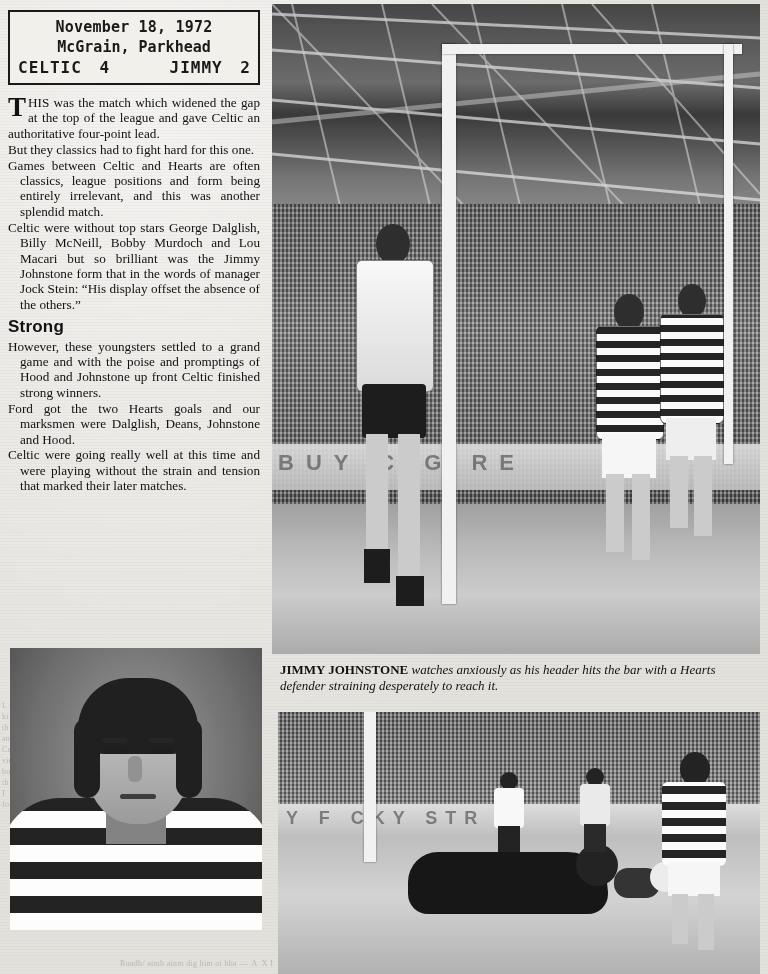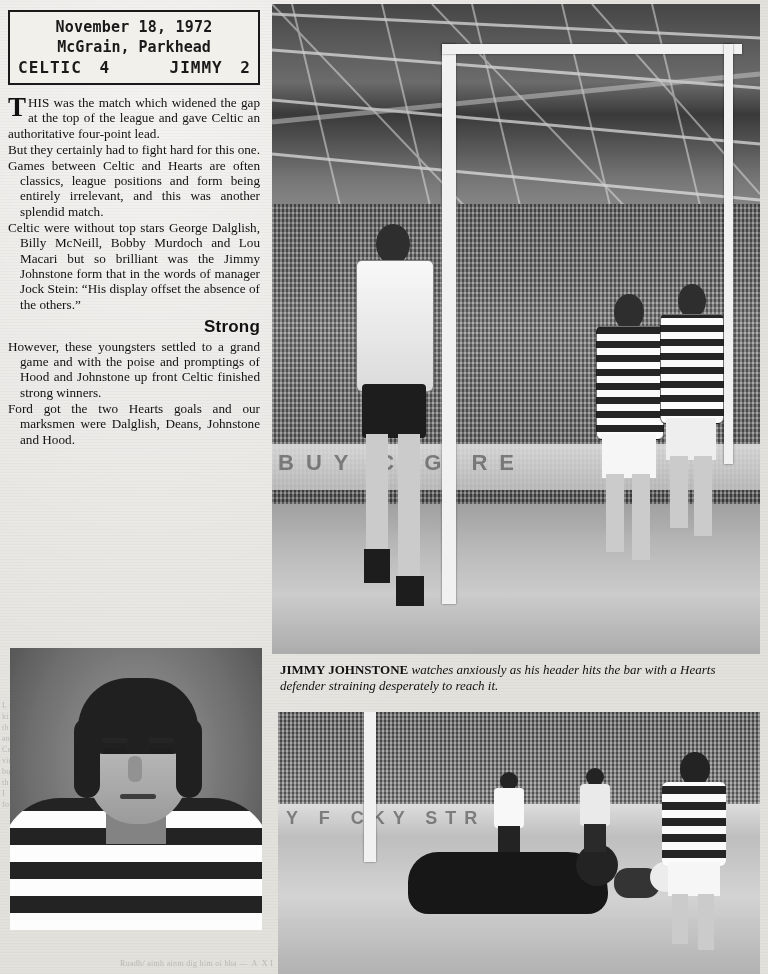--- a/index.html
+++ b/index.html
@@ -97,21 +97,21 @@
   }
   .dropcap {
     float: left;
     font-size: 27px;
     line-height: 22px;
     font-weight: bold;
     font-family: "Liberation Serif", serif;
     padding: 1px 2px 0 0;
   }
   .subhead {
-    text-align: right;
+    text-align: left;
     font-family: "Liberation Sans", sans-serif;
     font-weight: bold;
     font-size: 17px;
     margin: 7px 0 4px 0;
     letter-spacing: 0.2px;
   }
 
   
   .photo {
     position: absolute;
@@ -250,28 +250,29 @@
         </span>
         <span>
           <span class="team">JIMMY</span>
           <span class="goals">2</span>
         </span>
       </div>
     </div>
 
     <div class="article">
       <p class="first"><span class="dropcap">T</span><span>HIS was the match which widened the gap at the top of the league and gave Celtic an authoritative four-point lead.</span></p>
-      <p class="hang">But they certainly had to fight hard for this one.</p>
+      <p class="hang">But they classics had to fight hard for this one.</p>
       <p class="hang">Games between Celtic and Hearts are often classics, league positions and form being entirely irrelevant, and this was another splendid match.</p>
       <p class="hang">Celtic were without top stars George Dalglish, Billy McNeill, Bobby Murdoch and Lou Macari but so brilliant was the Jimmy Johnstone form that in the words of manager Jock Stein: “His display offset the absence of the others.”</p>
 
       <div class="subhead">Strong</div>
 
       <p class="hang">However, these youngsters settled to a grand game and with the poise and promptings of Hood and Johnstone up front Celtic finished strong winners.</p>
       <p class="hang">Ford got the two Hearts goals and our marksmen were Dalglish, Deans, Johnstone and Hood.</p>
+      <p class="hang">Celtic were going really well at this time and were playing without the strain and tension that marked their later matches.</p>
     </div>
   </div>
 
   <div class="photo" id="photo-main">
     <div class="stadium-sky"></div>
 
     <svg class="roof-truss" viewBox="0 0 488 210" preserveAspectRatio="none">
       <g stroke="#e8e8e8" stroke-width="3" fill="none" opacity="0.75">
         <line x1="0" y1="10" x2="488" y2="34"></line>
         <line x1="0" y1="46" x2="488" y2="84"></line>

